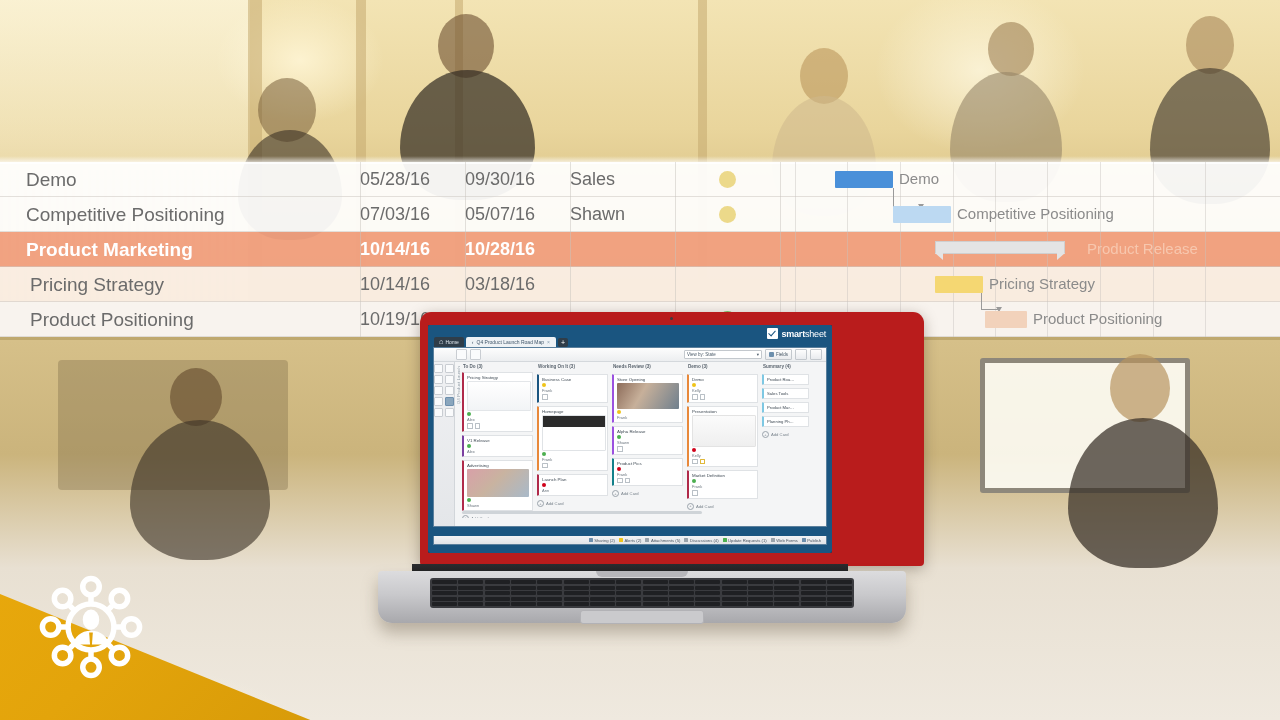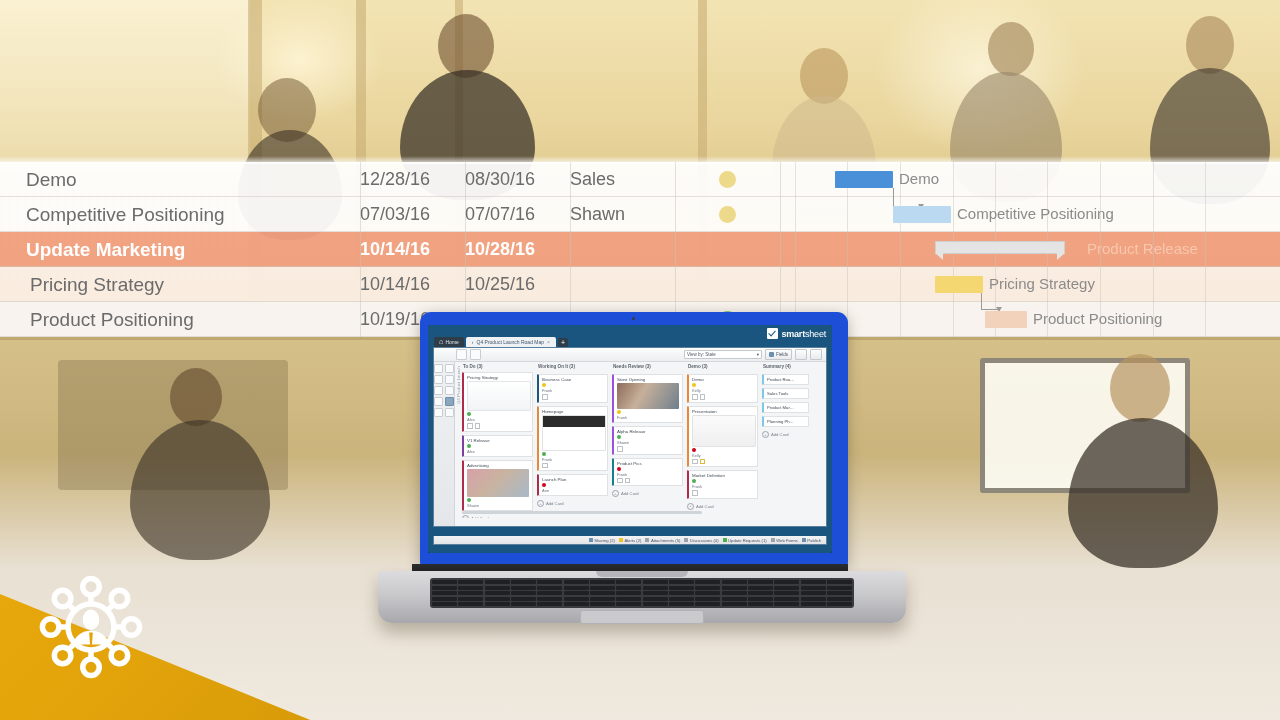--- a/index.html
+++ b/index.html
@@ -63,21 +63,21 @@
   .gbar-label{position:absolute;font-size:15px;color:#8b8b8b;white-space:nowrap;}
   .summary-bar{position:absolute;height:13px;background:#e4e4e4;border:1px solid #cfcfcf;box-sizing:border-box;}
   .summary-bar:before,.summary-bar:after{content:"";position:absolute;top:11px;border-style:solid;}
   .summary-bar:before{left:-1px;border-width:7px 0 0 8px;border-color:#e4e4e4 transparent transparent transparent;}
   .summary-bar:after{right:-1px;border-width:7px 8px 0 0;border-color:#e4e4e4 transparent transparent transparent;}
   .dep{position:absolute;border-left:1px solid #9a9a9a;border-bottom:1px solid #9a9a9a;}
   .dep-arrow{position:absolute;width:0;height:0;border-left:3px solid transparent;border-right:3px solid transparent;border-top:5px solid #9a9a9a;}
 
   
   .laptop{position:absolute;left:372px;top:312px;width:540px;height:368px;}
-  .lid{position:absolute;left:48px;top:0;width:428px;height:254px;background:#1d4ed8;border-radius:11px 11px 4px 4px;
+  .lid{position:absolute;left:48px;top:0;width:504px;height:254px;background:#b91c1c;border-radius:11px 11px 4px 4px;
     box-shadow:0 3px 14px rgba(60,50,35,.35);}
   .lid-inner{position:absolute;left:8px;top:13px;width:404px;height:228px;background:#0f1012;border-radius:2px;overflow:hidden;}
   .cam{position:absolute;left:50%;top:5px;margin-left:-2px;width:3px;height:3px;border-radius:50%;background:#3a3c40;}
   .hinge{position:absolute;left:40px;top:252px;width:436px;height:10px;background:linear-gradient(180deg,#2c2d30,#1b1c1e);border-radius:0 0 3px 3px;}
   .base{position:absolute;left:6px;top:259px;width:528px;height:52px;
     background:linear-gradient(180deg,#dcdcde 0%,#c9c9cc 45%,#a8a8ac 100%);
     border-radius:4px 4px 14px 14px;
     box-shadow:0 10px 16px rgba(110,98,80,.4);}
   .base:before{content:"";position:absolute;left:50%;top:0;margin-left:-46px;width:92px;height:6px;
     background:#b6b6ba;border-radius:0 0 8px 8px;}
@@ -182,53 +182,53 @@
     <div class="head" style="left:1110px;top:14px;width:60px;height:68px;background:rgba(184,148,96,.7);"></div>
     <div class="sil" style="left:1068px;top:78px;width:150px;height:150px;background:rgba(54,46,38,.72);"></div>
 
   </div>
 
   <div class="gantt">
     <div class="gantt-fade-top"></div>
 
     <div class="grow light">
       <div class="g-name">Demo</div>
-      <div class="g-date g-d1">12/28/16</div>
-      <div class="g-date g-d2">08/30/16</div>
+      <div class="g-date g-d1">05/28/16</div>
+      <div class="g-date g-d2">09/30/16</div>
       <div class="g-assignee">Sales</div>
       <div class="g-status">
           <span class="dot" style="background:#ecd98a"></span>
         </div>
       <div class="sep"></div>
     </div>
 
     <div class="grow light">
       <div class="g-name">Competitive Positioning</div>
       <div class="g-date g-d1">07/03/16</div>
-      <div class="g-date g-d2">07/07/16</div>
+      <div class="g-date g-d2">05/07/16</div>
       <div class="g-assignee">Shawn</div>
       <div class="g-status">
           <span class="dot" style="background:#ecd98a"></span>
         </div>
       <div class="sep"></div>
     </div>
 
     <div class="grow parent">
-      <div class="g-name">Update Marketing</div>
+      <div class="g-name">Product Marketing</div>
       <div class="g-date g-d1">10/14/16</div>
       <div class="g-date g-d2">10/28/16</div>
       <div class="g-assignee"></div>
       <div class="g-status"></div>
       <div class="sep"></div>
     </div>
 
     <div class="grow tint">
       <div class="g-name child">Pricing Strategy</div>
       <div class="g-date g-d1">10/14/16</div>
-      <div class="g-date g-d2">10/25/16</div>
+      <div class="g-date g-d2">03/18/16</div>
       <div class="g-assignee"></div>
       <div class="g-status"></div>
       <div class="sep"></div>
     </div>
 
     <div class="grow alt">
       <div class="g-name child">Product Positioning</div>
       <div class="g-date g-d1">10/19/16</div>
       <div class="g-date g-d2"></div>
       <div class="g-assignee"></div>

